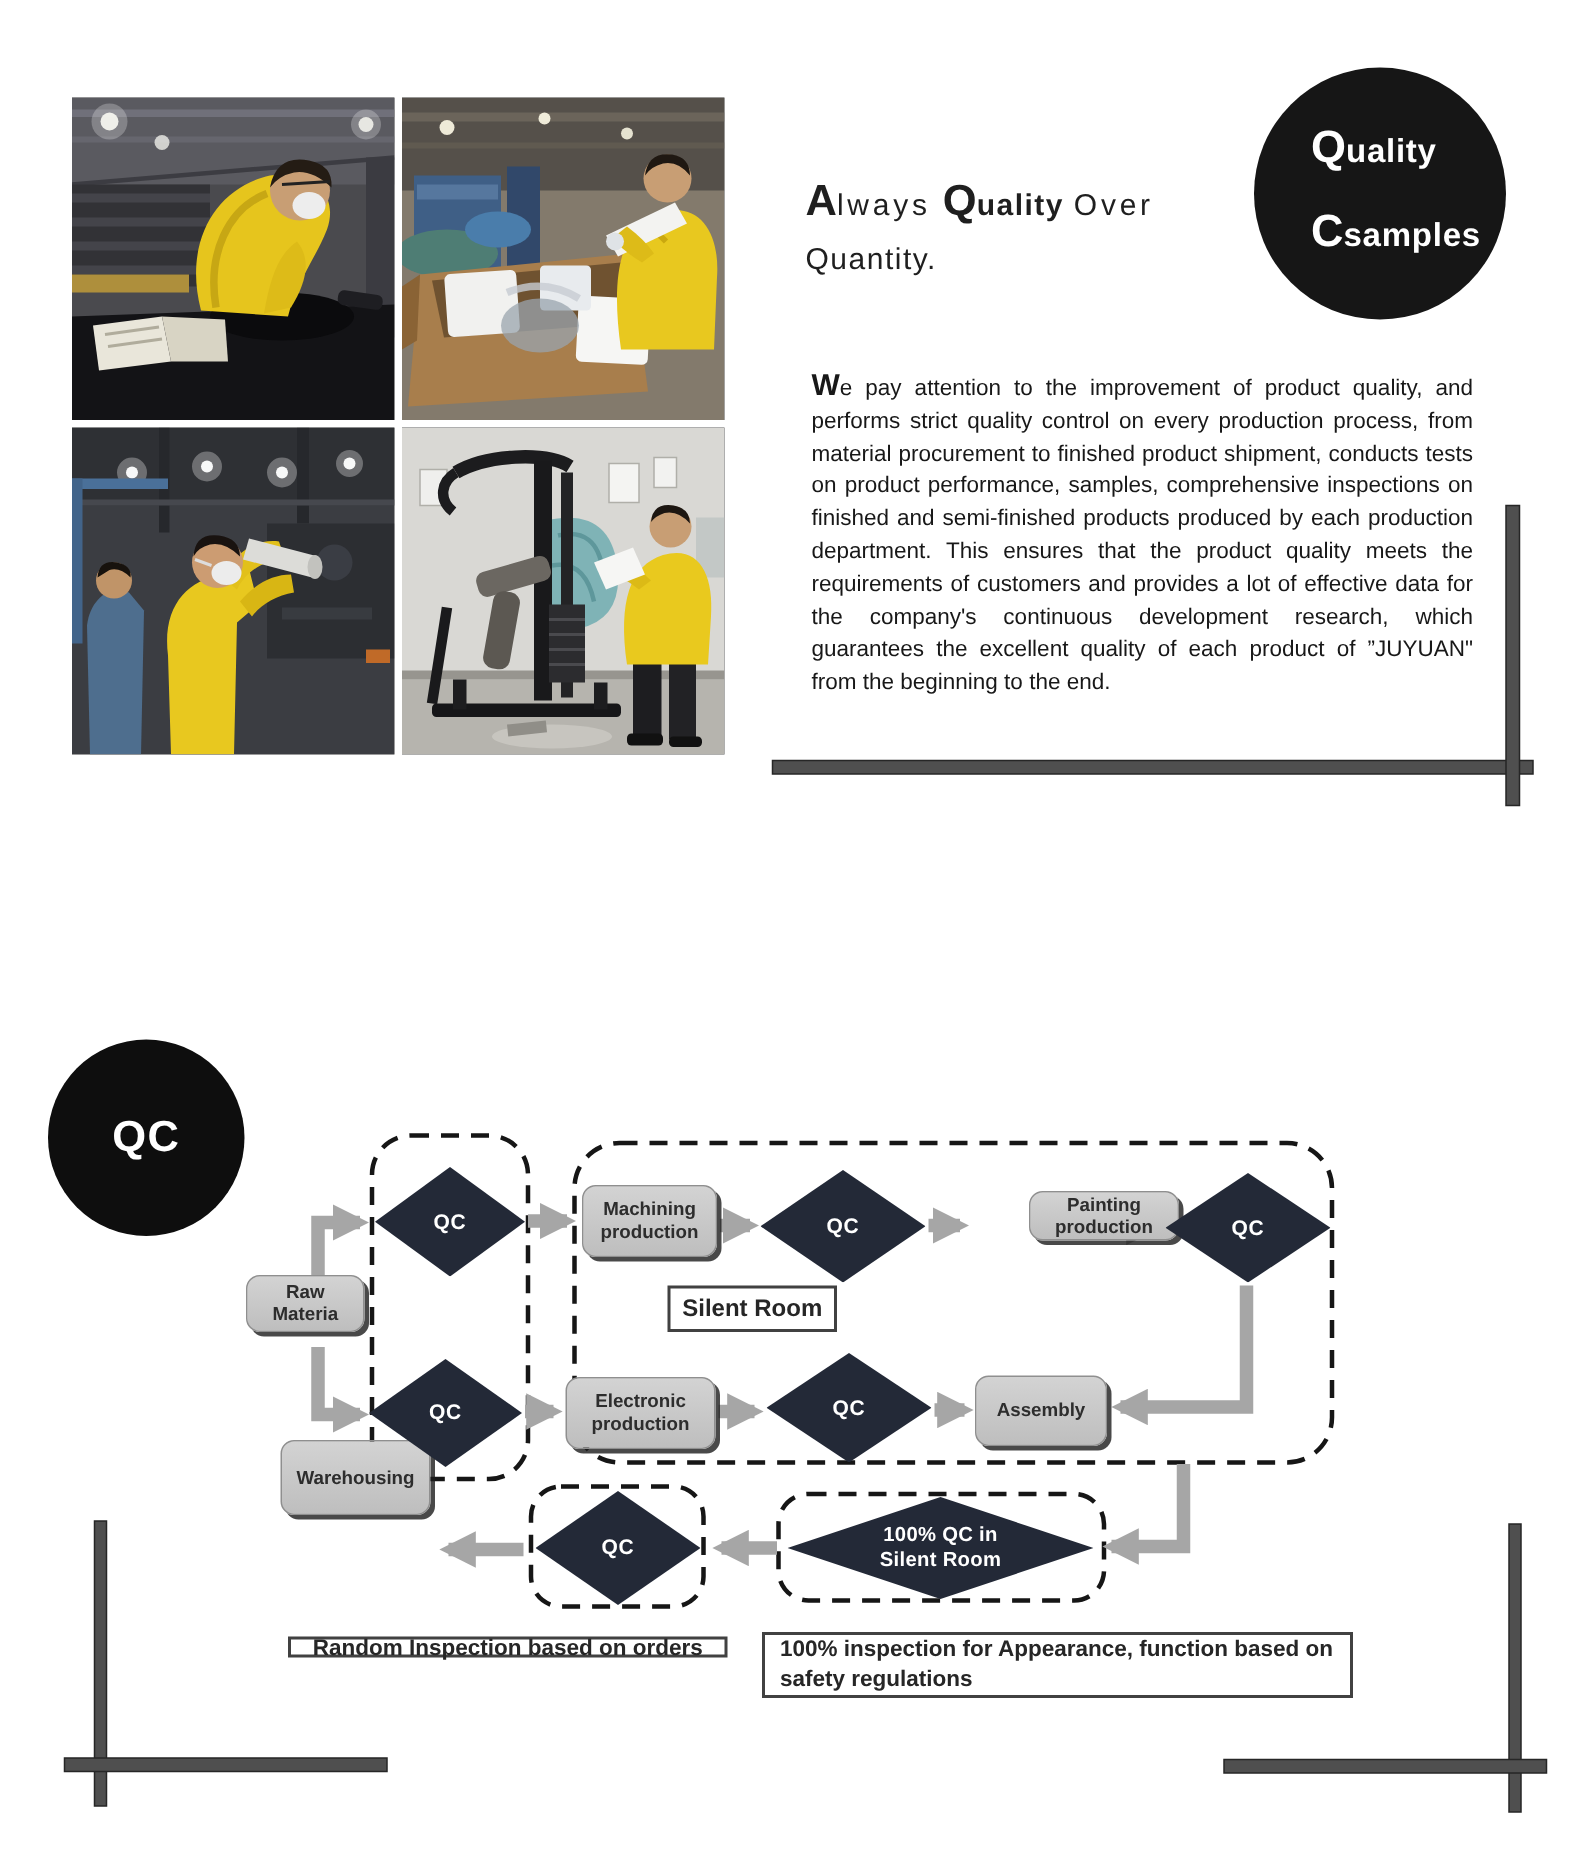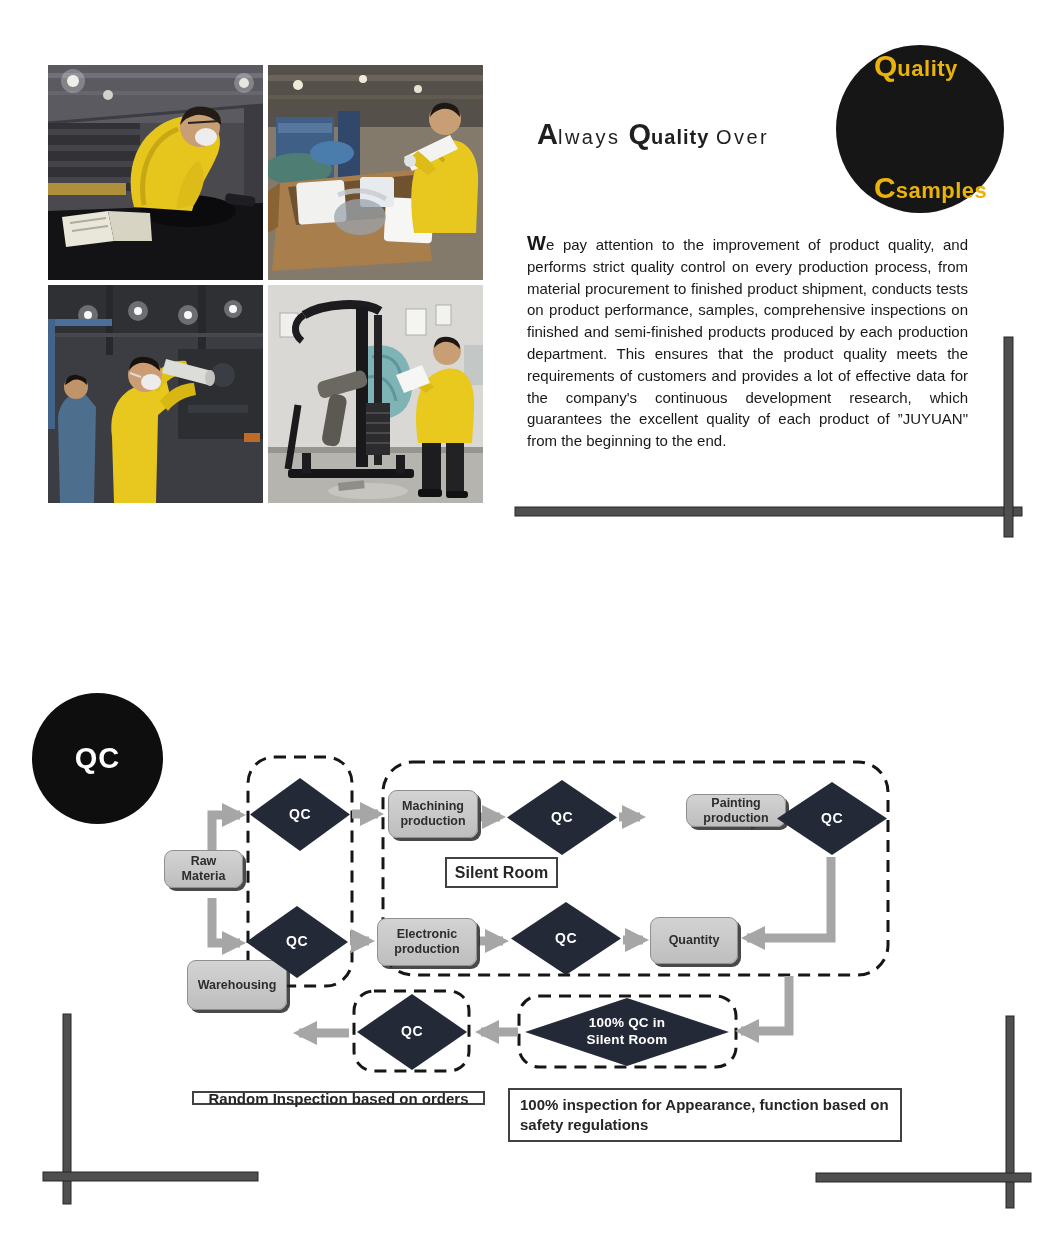--- a/index.html
+++ b/index.html
@@ -9,26 +9,26 @@
   .photo svg{display:block;width:100%;height:100%;}
   .overlay{position:absolute;left:0;top:0;pointer-events:none;}
 
   .headline{position:absolute;left:537px;top:117px;width:340px;color:#1f1f1f;line-height:34px;}
   .h-big{font-weight:700;font-size:29px;}
   .h-med{font-weight:400;font-size:20px;letter-spacing:2.5px;margin-top:24px;}
   .h-bold{font-weight:700;font-size:20px;letter-spacing:1px;}
   .h-line2{font-weight:400;font-size:20px;letter-spacing:1px;}
 
   .badge{position:absolute;left:836px;top:45px;width:168px;height:168px;border-radius:50%;
-         background:#161616;color:#eab308;display:flex;flex-direction:column;justify-content:space-between;
+         background:#161616;color:#ffffff;display:flex;flex-direction:column;justify-content:center;
          align-items:flex-start;padding-left:38px;box-sizing:border-box;line-height:41px;gap:10px;}
   .b-big{font-weight:700;font-size:30px;}
   .b-small{font-weight:700;font-size:22px;letter-spacing:.5px;}
 
-  .intro{position:absolute;left:523px;top:229px;width:441px;margin:4px;font-size:15px;
+  .intro{position:absolute;left:523px;top:229px;width:441px;margin:18px;font-size:15px;
          line-height:21.8px;text-align:justify;color:#181818;}
   .intro .ini{font-size:20px;font-weight:700;}
 
   .qc-circle{position:absolute;left:32px;top:693px;width:131px;height:131px;border-radius:50%;
              background:#0e0e0e;color:#fff;font-weight:700;font-size:29px;
              display:flex;align-items:center;justify-content:center;letter-spacing:1px;}
 
   .node{position:absolute;background:linear-gradient(180deg,#d3d3d3,#bebebe);
         border:1px solid #8f8f8f;border-radius:9px;box-shadow:3px 3px 0 rgba(28,28,28,.8);
         display:flex;align-items:center;justify-content:center;text-align:center;
@@ -188,20 +188,21 @@
       <path d="M150,158 C144,116 152,92 174,85 C198,78 208,98 206,126 L204,158 Z" fill="#e9c91e"></path>
       <path d="M158,108 C150,102 144,98 138,96 L144,86 C152,90 160,96 166,102 Z" fill="#dcba16"></path>
       <path d="M128,90 L154,80 L162,98 L136,108 Z" fill="#f6f6f4"></path>
       <circle cx="179" cy="66" r="14" fill="#c89e74"></circle>
       <path d="M166,63 Q167,50 181,52 Q192,54 192,64 Q184,55 175,57 Q169,59 166,63 Z" fill="#1c1611"></path>
     </svg>
   </div>
 
   <div class="headline">
     <div><span class="h-big">A</span><span class="h-med">lways </span><span class="h-big">Q</span><span class="h-bold">uality </span><span class="h-med">Over</span></div>
+    <div class="h-line2">Quantity.</div>
   </div>
 
   <div class="badge">
     <div><span class="b-big">Q</span><span class="b-small">uality</span></div>
     <div><span class="b-big">C</span><span class="b-small">samples</span></div>
   </div>
 
   <p class="intro"><span class="ini">W</span><span>e pay attention to the improvement of product quality, and performs strict quality control on every production process, from material procurement to finished product shipment, conducts tests on product performance, samples, comprehensive inspections on finished and semi-finished products produced by each production department. This ensures that the product quality meets the requirements of customers and provides a lot of effective data for the company's continuous development research, which guarantees the excellent quality of each product of ”JUYUAN" from the beginning to the end.</span></p>
 
   <svg class="overlay" width="1060" height="1240" viewBox="0 0 1060 1240" aria-hidden="true">
@@ -243,32 +244,32 @@
       <path d="M349,1033 L299,1033"></path>
     </g>
   </svg>
 
   <div class="qc-circle">QC</div>
 
   <div class="node" style="left:164px;top:850px;width:79px;height:38px">Raw Materia</div>
   <div class="node" style="left:388px;top:790px;width:90px;height:48px">Machining production</div>
   <div class="node" style="left:686px;top:794px;width:100px;height:33px">Painting production</div>
   <div class="node" style="left:377px;top:918px;width:100px;height:48px">Electronic production</div>
-  <div class="node" style="left:650px;top:917px;width:88px;height:47px">Quantity</div>
+  <div class="node" style="left:650px;top:917px;width:88px;height:47px">Assembly</div>
   <div class="node" style="left:187px;top:960px;width:100px;height:50px">Warehousing</div>
 
   <div class="dia" style="left:250px;top:778px;width:100px;height:73px">QC</div>
   <div class="dia" style="left:246px;top:906px;width:102px;height:72px">QC</div>
   <div class="dia" style="left:507px;top:780px;width:110px;height:75px">QC</div>
   <div class="dia" style="left:511px;top:902px;width:110px;height:73px">QC</div>
   <div class="dia" style="left:777px;top:782px;width:110px;height:73px">QC</div>
   <div class="dia" style="left:357px;top:994px;width:110px;height:76px">QC</div>
 
   <div class="dia small-text" style="left:525px;top:998px;width:204px;height:68px">
     <span>100% QC in</span>
     <span>Silent Room</span>
   </div>
 
   <div class="note silent" style="left:445px;top:857px;width:113px;height:31px">Silent Room</div>
   <div class="note random" style="left:192px;top:1091px;width:293px;height:14px">Random Inspection based on orders</div>
-  <div class="note full" style="left:508px;top:1088px;width:394px;height:54px">100% inspection for Appearance, function based on safety regulations</div>
+  <div class="note full" style="left:508px;top:1088px;width:394px;height:44px">100% inspection for Appearance, function based on safety regulations</div>
 
 </div>
 
 </body></html>

